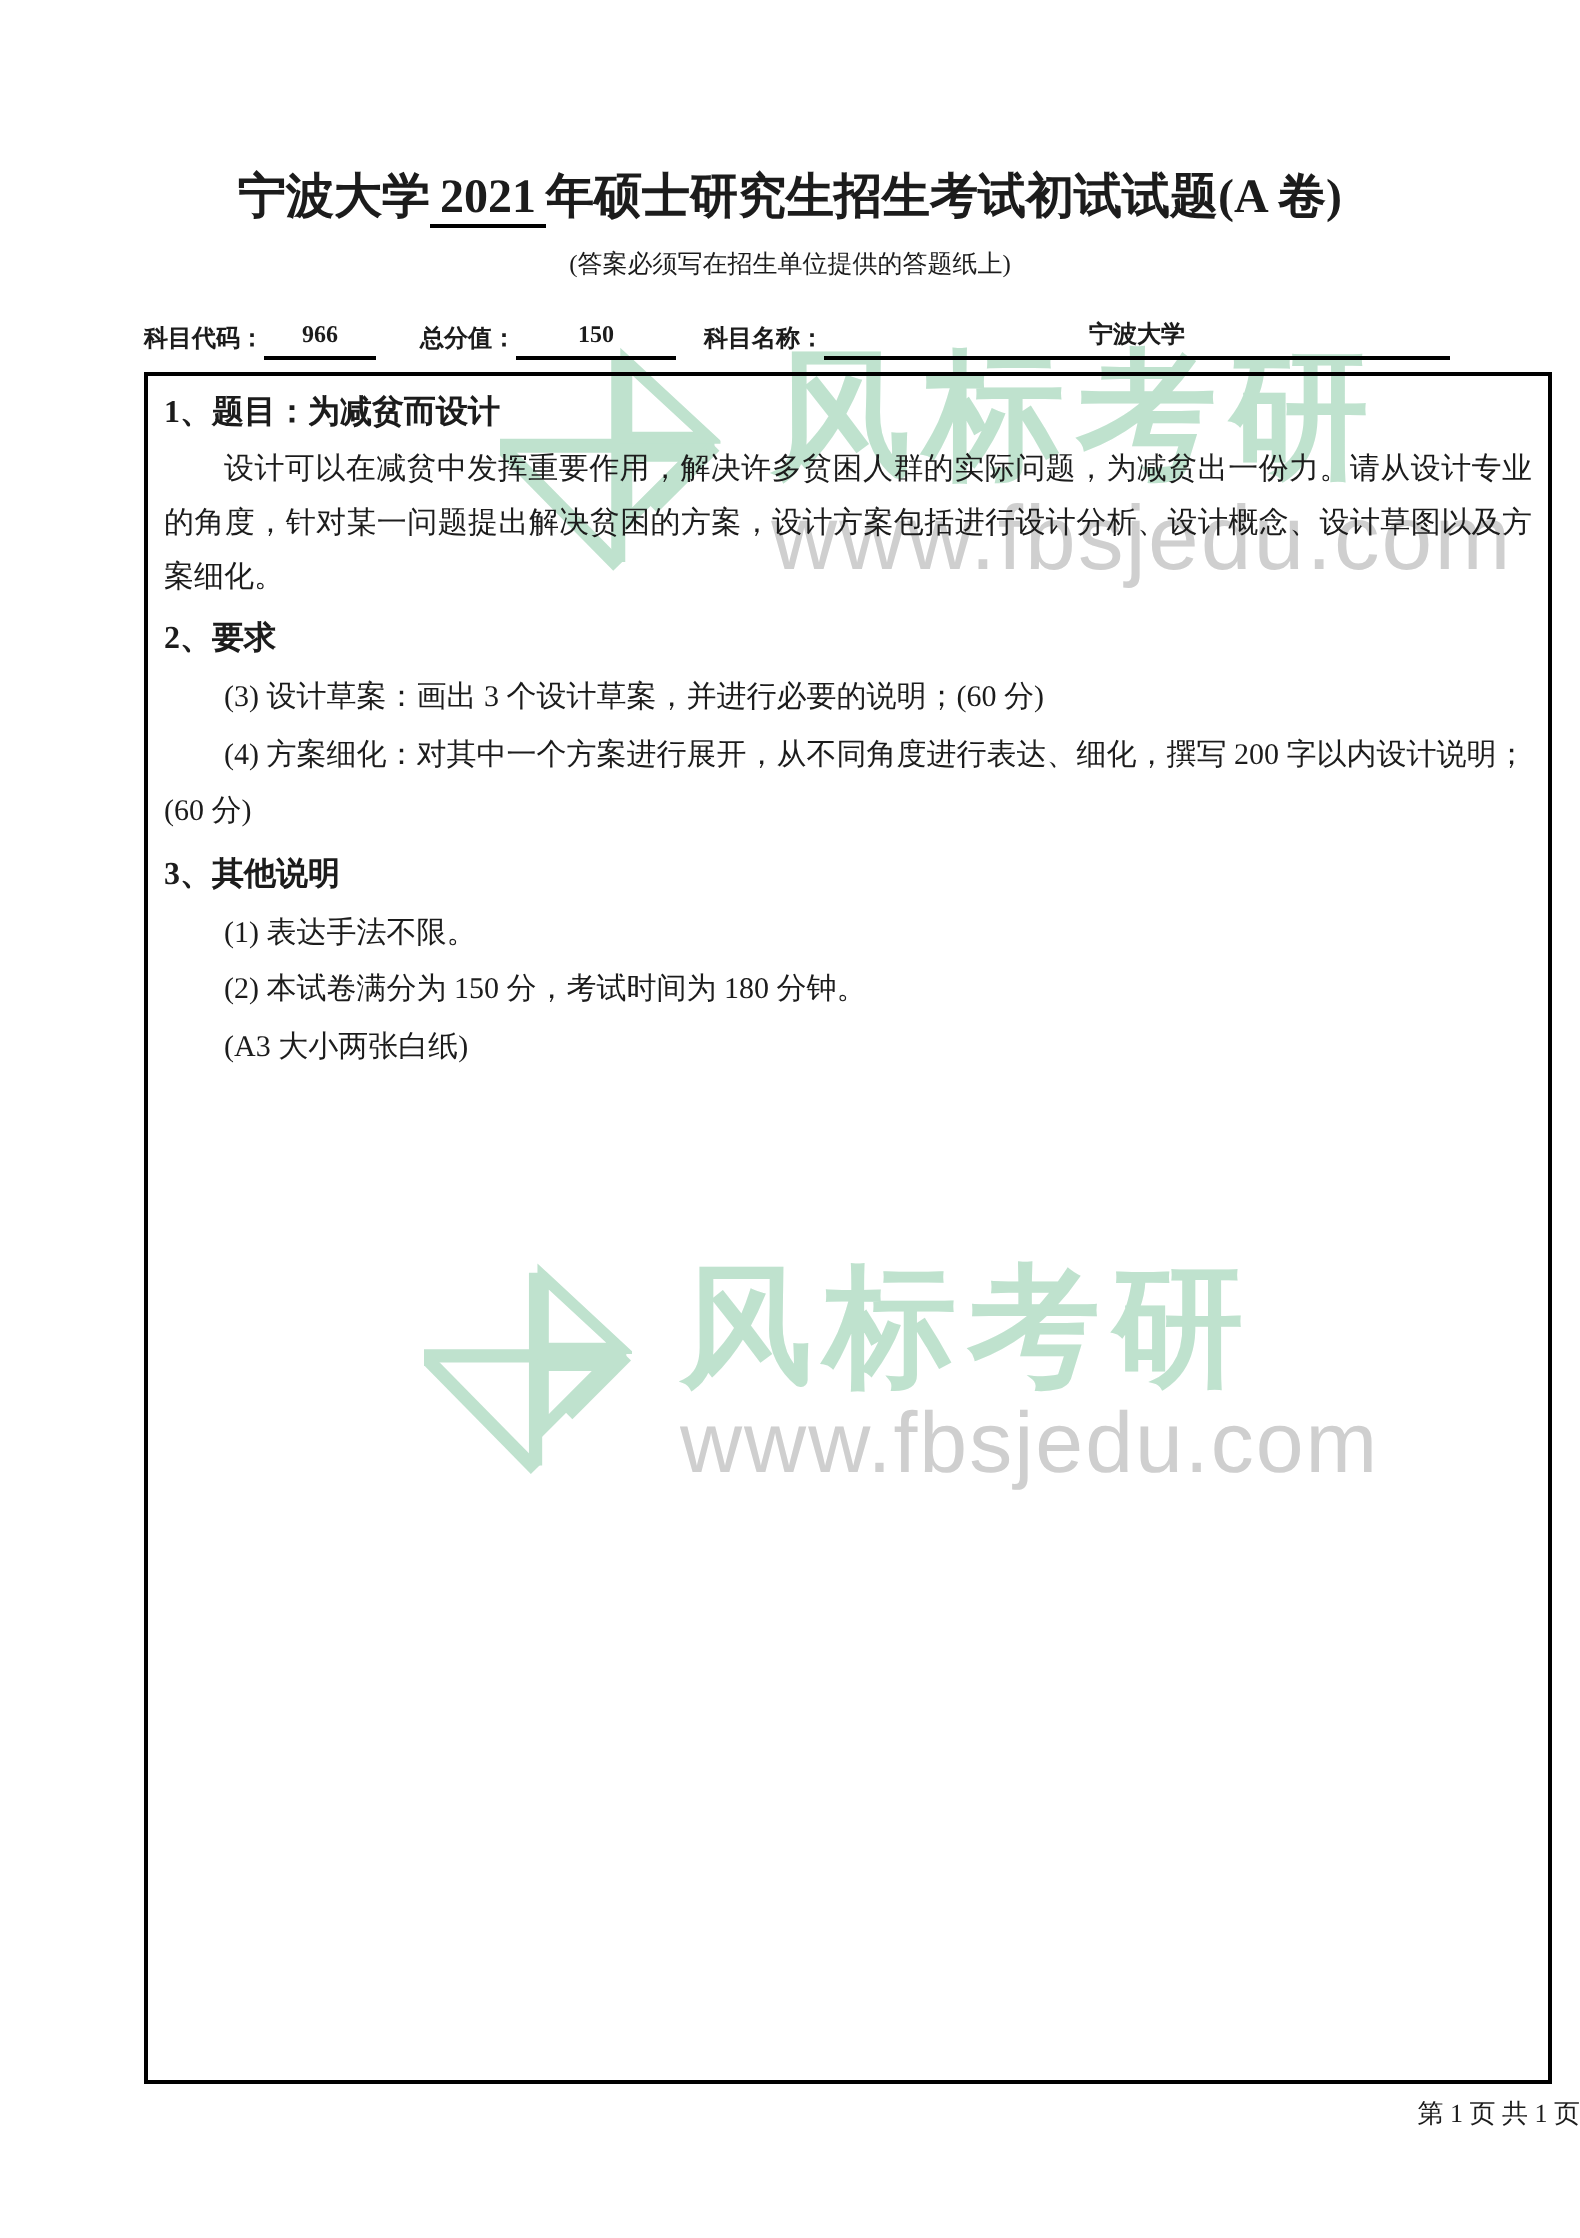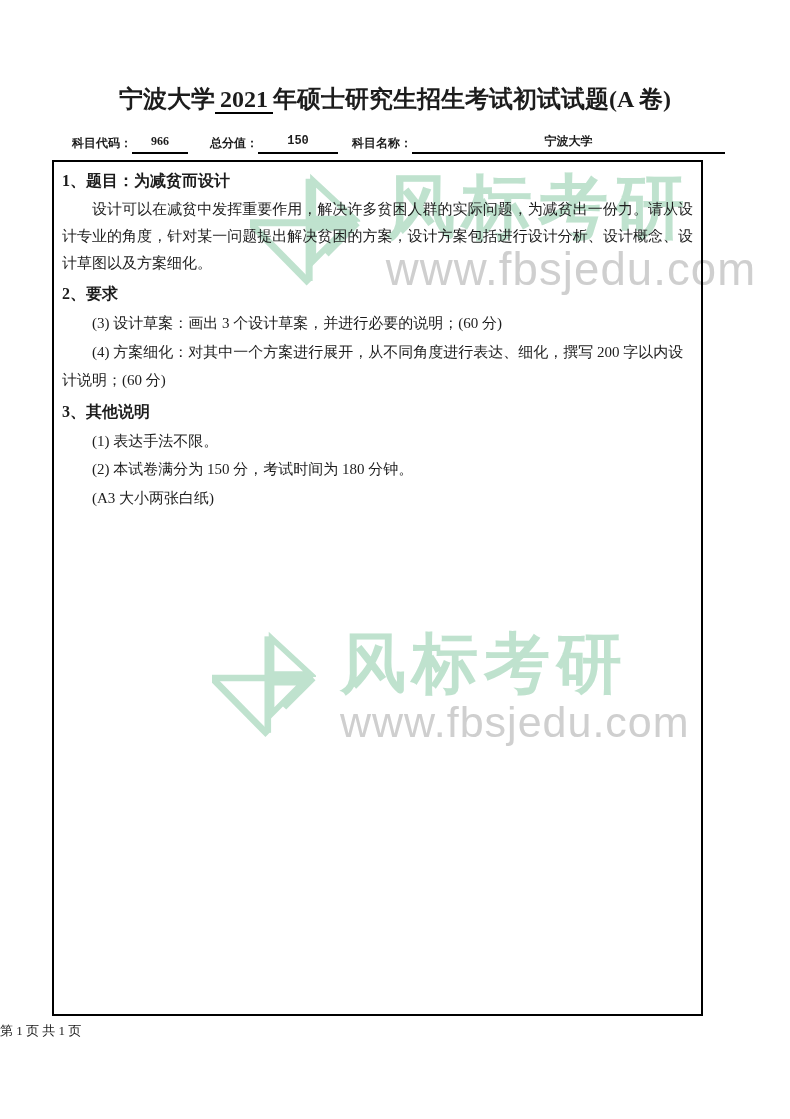--- a/index.html
+++ b/index.html
@@ -55,46 +55,46 @@
     margin:16px 65px 0 72px;
     display:flex; align-items:flex-end;
     font-size:12px; font-weight:700; line-height:22px;
     white-space:nowrap;
   }
   .meta .lab { flex:0 0 auto; }
   .meta .val {
     text-align:center; border-bottom:2px solid #000; padding:0 2px;
   }
   .val-code  { flex:0 0 52px;  margin-right:22px; }
-  .val-total { flex:0 0 76px;  margin-right:14px;font-family:Liberation Mono, monospace; }
+  .val-total { flex:0 0 76px;  margin-right:14px; }
   .val-name  { flex:1 1 auto; }
 
   
   .qbox {
     position:relative; z-index:1;
-    margin:6px 0 0 52px;
-    width:651px; height:856px;
+    margin:6px 0 0 72px;
+    width:704px; height:856px;
     box-sizing:border-box;
     border:2px solid #000;
     background:transparent;
     padding:4px 8px;
     font-size:15px;
   }
   .sec-title {
     margin:2px 0 2px;
     font-size:16px; font-weight:700; line-height:26px;
   }
   .para { margin:0; text-indent:2em; line-height:27px; text-align:justify; }
   .item { margin:0; text-indent:2em; line-height:28.5px; }
   .sec-gap { margin-top:4px; }
 
   
   .footer {
     position:relative; z-index:1;
-    margin-top:6px; text-align:left;
+    margin-top:6px; text-align:right;
     font-size:13px; line-height:18px;
   }
 </style>
 </head>
 <body>
 
 <div class="page">
 
   <div class="wm" id="wm-top">
     <svg class="wm-logo" width="104" height="112" viewBox="0 0 110 115" fill="none">
@@ -121,20 +121,21 @@
       <path d="M63 54 L96 54 L63 87 Z" stroke="#bfe2ce" stroke-width="6"></path>
     </svg>
     <div class="wm-textcol">
       <div class="wm-brand">风标考研</div>
       <div class="wm-url">www.fbsjedu.com</div>
     </div>
   </div>
 
   <h1 class="title"><span>宁波大学</span><span class="year">2021</span><span>年硕士研究生招生考试初试试题(A 卷)</span></h1>
 
+  <div class="subtitle">(答案必须写在招生单位提供的答题纸上)</div>
 
   <div class="meta">
     <span class="lab">科目代码：</span>
     <span class="val val-code">966</span>
     <span class="lab">总分值：</span>
     <span class="val val-total">150</span>
     <span class="lab">科目名称：</span>
     <span class="val val-name">宁波大学</span>
   </div>
 

